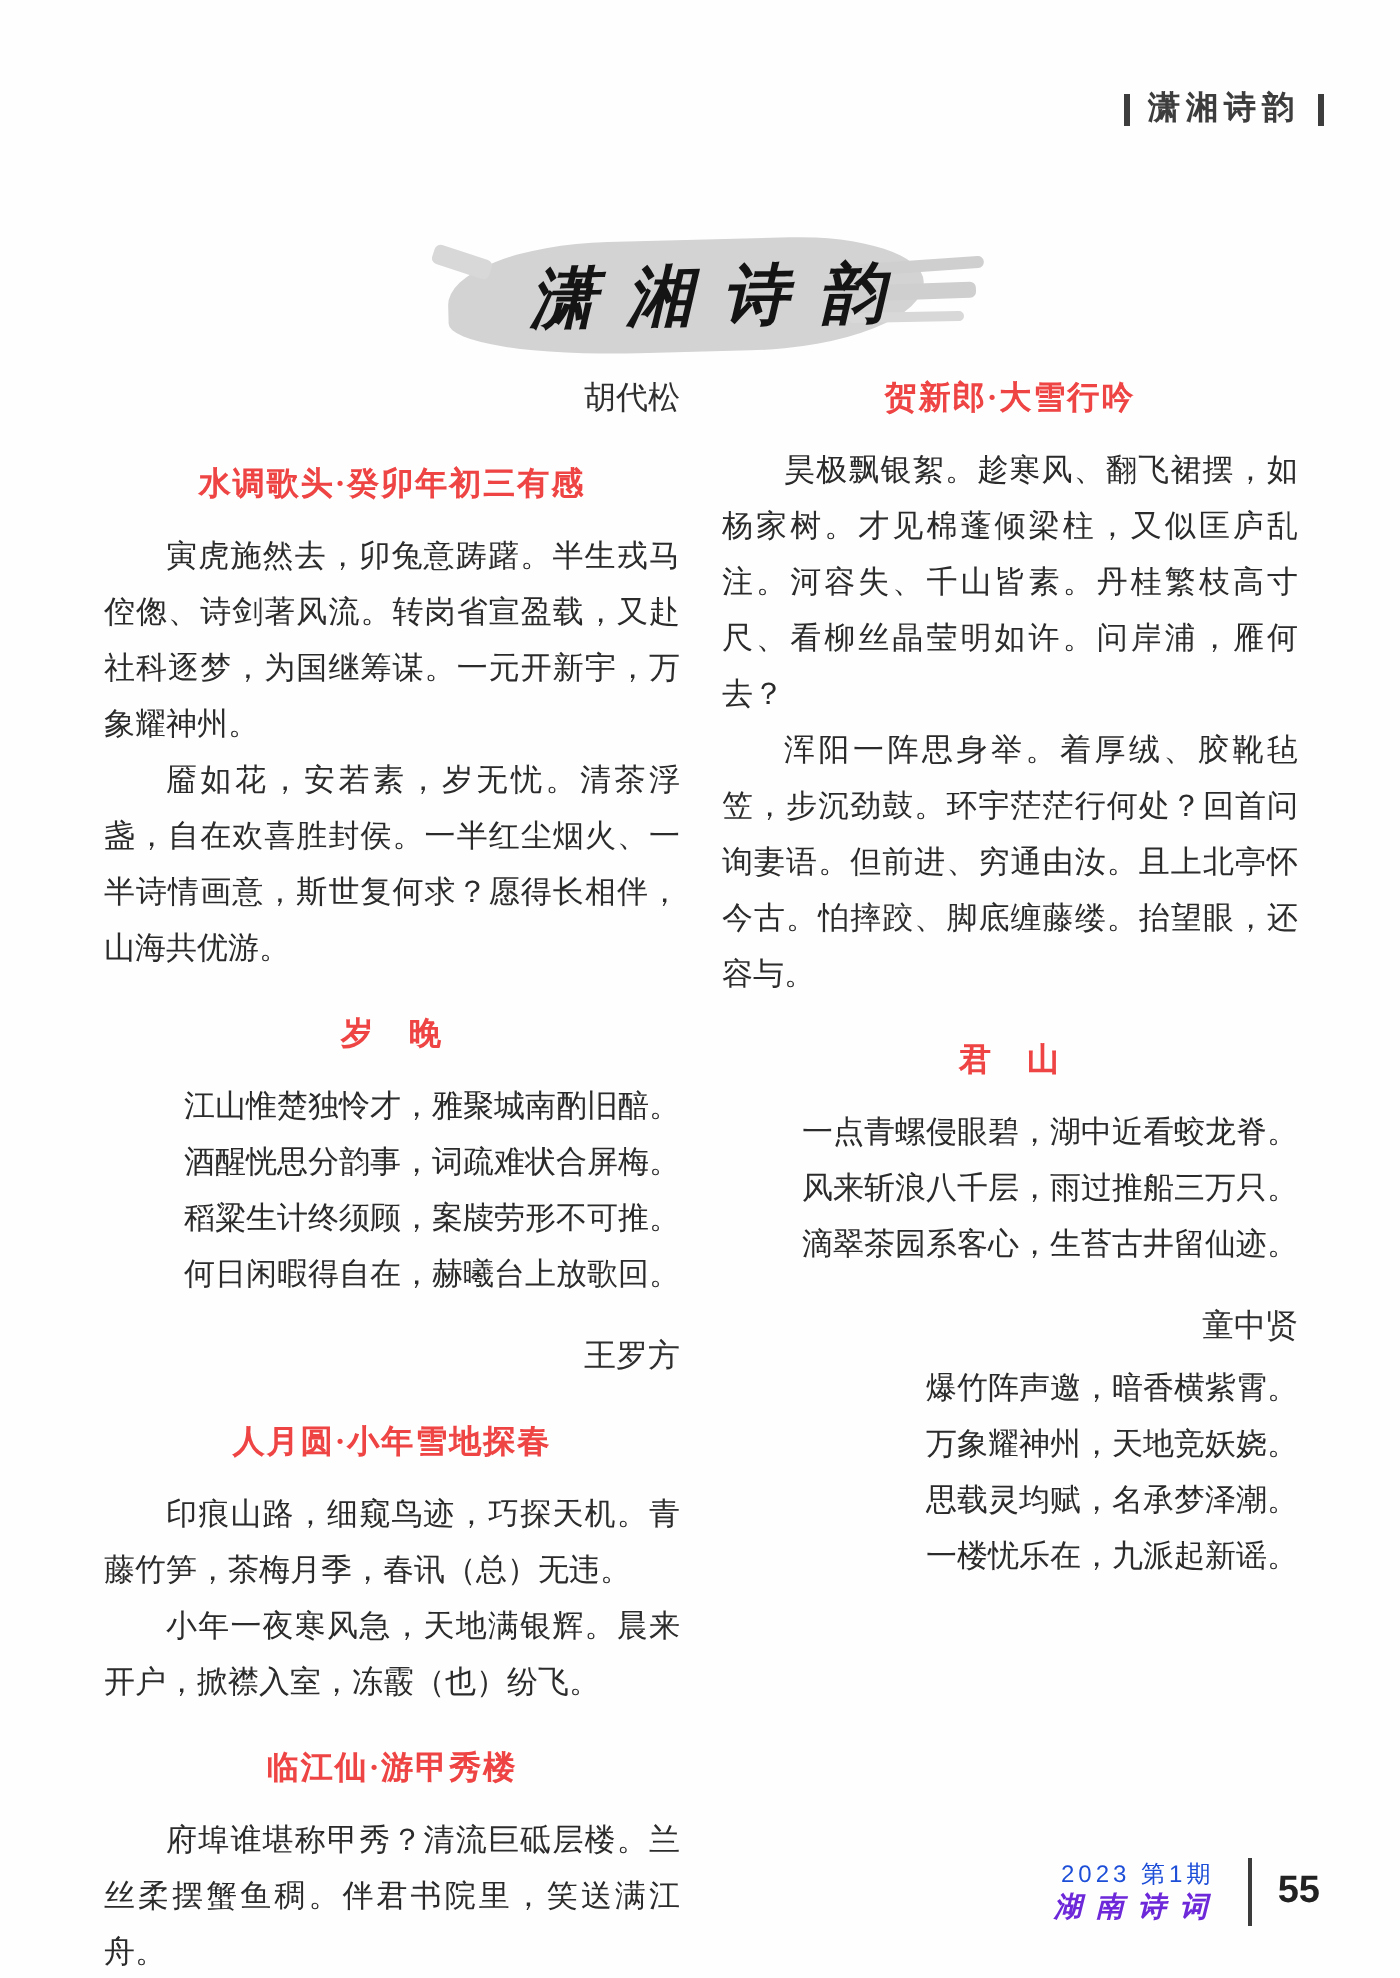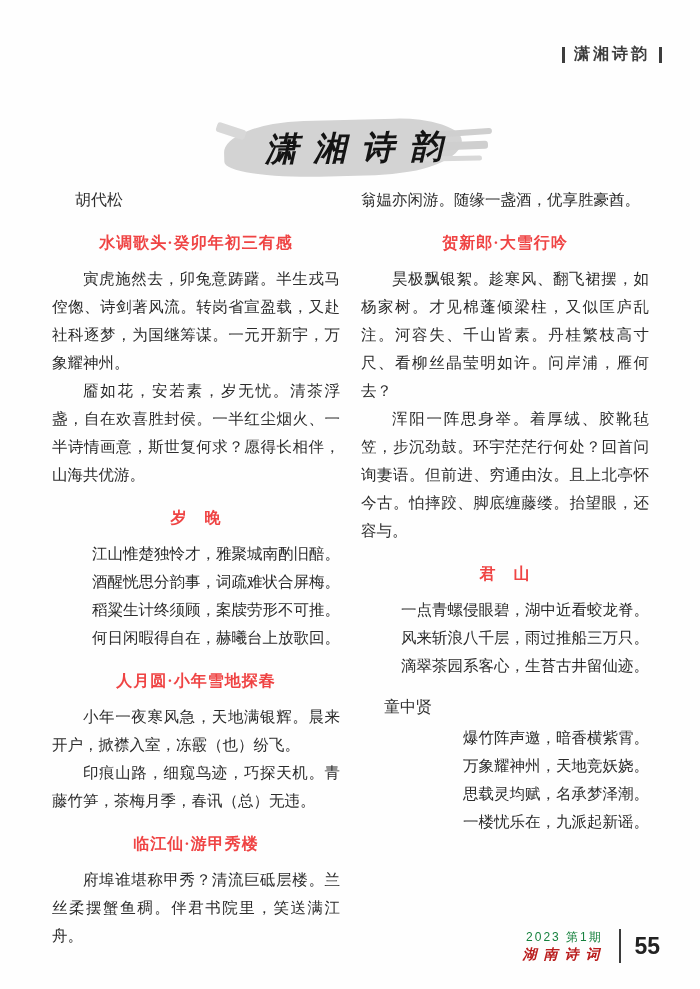--- a/index.html
+++ b/index.html
@@ -34,45 +34,45 @@
     font-family:"DejaVu Serif",serif;font-style:italic;font-weight:bold;
     font-size:33px;letter-spacing:15px;transform:rotate(-1deg);
   }
   
   .columns{position:absolute;top:186px;left:52px;display:flex;gap:21px;}
   .col{width:288px;font-size:15.5px;line-height:28px;text-align:justify;color:#2b2b2b;}
   .col p{margin:0;}
   .block-author{
     font-family:"Liberation Sans","DejaVu Sans",sans-serif;
     font-size:16px;color:#2f2f2f;padding-left:23px;
-    margin:13px 0 3px !important;text-align:left;
+    margin:13px 0 3px !important;text-align:right;
   }
   .block-title{
     text-align:center;font-weight:bold;font-size:16px;color:#ef4444;
     letter-spacing:1px;margin:15px 0 8px !important;
   }
   .block-para{text-indent:2em;}
   .block-para-cont{text-indent:0;}
   .verse-line{text-indent:2em;text-align:right;}
   .col > :first-child{margin-top:0 !important;}
   
   .footer{position:absolute;right:40px;bottom:26px;display:flex;align-items:center;gap:13px;}
   .footer-meta{text-align:center;line-height:17px;}
   .footer-issue{
     font-family:"Liberation Sans","DejaVu Sans",sans-serif;
-    font-size:12px;color:#15803d;letter-spacing:2px;
+    font-size:12px;color:#1d4ed8;letter-spacing:2px;
   }
   .footer-journal{
     font-family:"DejaVu Serif",serif;font-style:italic;font-weight:bold;
-    font-size:14px;letter-spacing:7px;color:#b91c1c;
+    font-size:14px;letter-spacing:7px;color:#6d28d9;
   }
   .footer-divider{width:2px;height:34px;background:#3c3c3c;}
   .footer-page{
     font-family:"Liberation Sans","DejaVu Sans",sans-serif;
-    font-size:23px;font-weight:bold;color:#222;
+    font-size:19px;font-weight:bold;color:#222;
   }
 </style>
 </head>
 <body>
 
 <div class="running-header">
   <span class="bar"></span>
   <span>潇湘诗韵</span>
   <span class="bar"></span>
 </div>
@@ -90,28 +90,28 @@
   <div class="col">
       <p class="block-author">胡代松</p>
       <p class="block-title">水调歌头·癸卯年初三有感</p>
       <p class="block-para">寅虎施然去，卯兔意踌躇。半生戎马倥偬、诗剑著风流。转岗省宣盈载，又赴社科逐梦，为国继筹谋。一元开新宇，万象耀神州。</p>
       <p class="block-para">靥如花，安若素，岁无忧。清茶浮盏，自在欢喜胜封侯。一半红尘烟火、一半诗情画意，斯世复何求？愿得长相伴，山海共优游。</p>
       <p class="block-title">岁　晚</p>
       <p class="verse-line">江山惟楚独怜才，雅聚城南酌旧醅。</p>
       <p class="verse-line">酒醒恍思分韵事，词疏难状合屏梅。</p>
       <p class="verse-line">稻粱生计终须顾，案牍劳形不可推。</p>
       <p class="verse-line">何日闲暇得自在，赫曦台上放歌回。</p>
+      <p class="block-author">王罗方</p>
       <p class="block-title">人月圆·小年雪地探春</p>
+      <p class="block-para">印痕山路，细窥鸟迹，巧探天机。青藤竹笋，茶梅月季，春讯（总）无违。</p>
       <p class="block-para">小年一夜寒风急，天地满银辉。晨来开户，掀襟入室，冻霰（也）纷飞。</p>
-      <p class="block-para">印痕山路，细窥鸟迹，巧探天机。青藤竹笋，茶梅月季，春讯（总）无违。</p>
       <p class="block-title">临江仙·游甲秀楼</p>
       <p class="block-para">府埠谁堪称甲秀？清流巨砥层楼。兰丝柔摆蟹鱼稠。伴君书院里，笑送满江舟。</p>
     </div>
   <div class="col">
-      <p class="block-para-cont">翁媪亦闲游。随缘一盏酒，优享胜豪酋。</p>
       <p class="block-title">贺新郎·大雪行吟</p>
       <p class="block-para">昊极飘银絮。趁寒风、翻飞裙摆，如杨家树。才见棉蓬倾梁柱，又似匡庐乱注。河容失、千山皆素。丹桂繁枝高寸尺、看柳丝晶莹明如许。问岸浦，雁何去？</p>
       <p class="block-para">浑阳一阵思身举。着厚绒、胶靴毡笠，步沉劲鼓。环宇茫茫行何处？回首问询妻语。但前进、穷通由汝。且上北亭怀今古。怕摔跤、脚底缠藤缕。抬望眼，还容与。</p>
       <p class="block-title">君　山</p>
       <p class="verse-line">一点青螺侵眼碧，湖中近看蛟龙脊。</p>
       <p class="verse-line">风来斩浪八千层，雨过推船三万只。</p>
       <p class="verse-line">滴翠茶园系客心，生苔古井留仙迹。</p>
       <p class="block-author">童中贤</p>
       <p class="verse-line">爆竹阵声邀，暗香横紫霄。</p>
       <p class="verse-line">万象耀神州，天地竞妖娆。</p>

